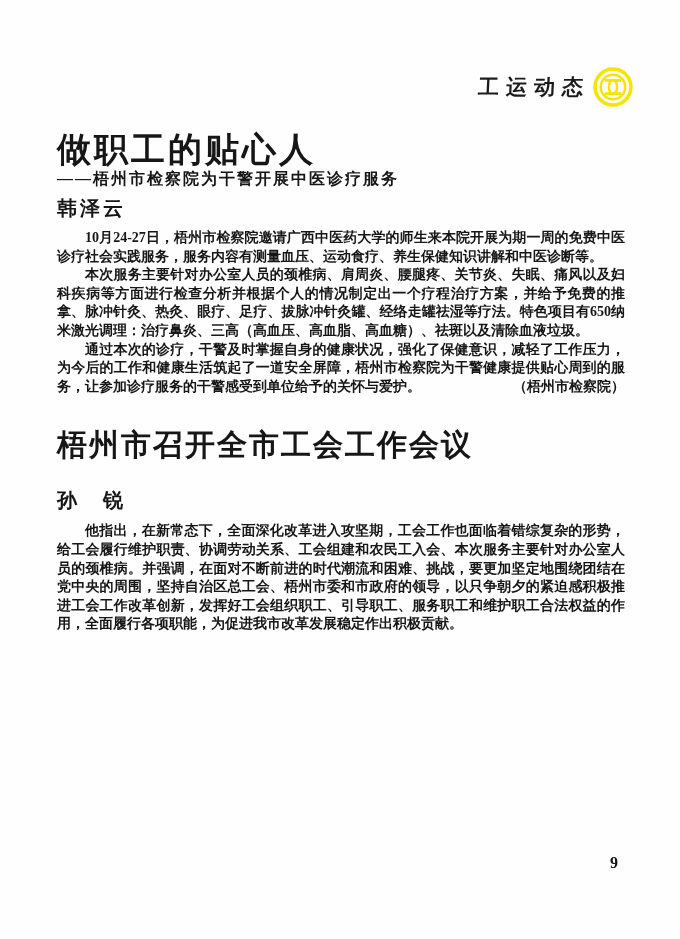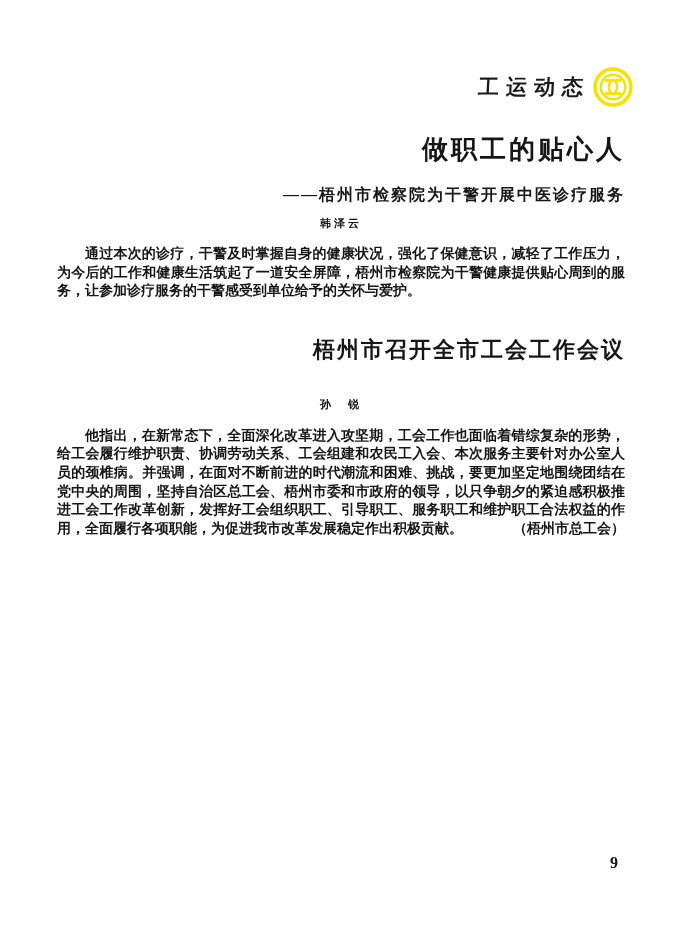--- a/index.html
+++ b/index.html
@@ -41,42 +41,41 @@
   }
   
   .content {
     position: absolute;
     top: 0;
     left: 57px;
     width: 568px;
   }
   .article-title-1 {
     margin: 131px 0 0 0;
-    text-align: right;
-    font-size: 26px;
+    text-align: left;
+    font-size: 34px;
     line-height: 38px;
     font-weight: bold;
     letter-spacing: 3px;
   }
   .article-subtitle {
-    margin-top: 16px;
-    text-align: right;
+    margin-top: 0;
+    text-align: left;
     font-size: 16px;
     line-height: 20px;
     font-weight: bold;
     letter-spacing: 2px;
   }
   .article-author {
     margin-top: 10px;
-    text-align: center;
-    font-size: 11px;
+    text-align: left;
+    font-size: 20px;
     line-height: 18px;
     font-weight: bold;
     letter-spacing: 3px;
-    font-family: Liberation Mono, monospace;
   }
   .article-body {
     margin-top: 12px;
   }
   .article-body p {
     margin: 0;
     font-size: 14px;
     line-height: 18.6px;
     font-weight: bold;
     text-align: justify;
@@ -86,22 +85,22 @@
   }
   .attribution {
     position: absolute;
     right: 0;
     bottom: 0;
     font-weight: bold;
     white-space: nowrap;
   }
   .article-title-2 {
     margin: 31px 0 0 0;
-    text-align: right;
-    font-size: 22px;
+    text-align: left;
+    font-size: 30px;
     line-height: 36px;
     font-weight: bold;
     letter-spacing: 2px;
   }
   .article-author-2 {
     margin-top: 28px;
   }
   .body-2 {
     margin-top: 13px;
   }
@@ -132,33 +131,35 @@
     </svg>
   </div>
 
   <div class="content">
 
     <div>
       <h1 class="article-title-1">做职工的贴心人</h1>
       <div class="article-subtitle">——梧州市检察院为干警开展中医诊疗服务</div>
       <div class="article-author">韩泽云</div>
       <div class="article-body">
+        <p>10月24-27日，梧州市检察院邀请广西中医药大学的师生来本院开展为期一周的免费中医诊疗社会实践服务，服务内容有测量血压、运动食疗、养生保健知识讲解和中医诊断等。</p>
+        <p>本次服务主要针对办公室人员的颈椎病、肩周炎、腰腿疼、关节炎、失眠、痛风以及妇科疾病等方面进行检查分析并根据个人的情况制定出一个疗程治疗方案，并给予免费的推拿、脉冲针灸、热灸、眼疗、足疗、拔脉冲针灸罐、经络走罐祛湿等疗法。特色项目有650纳米激光调理：治疗鼻炎、三高（高血压、高血脂、高血糖）、祛斑以及清除血液垃圾。</p>
         <p>
           <span>通过本次的诊疗，干警及时掌握自身的健康状况，强化了保健意识，减轻了工作压力，为今后的工作和健康生活筑起了一道安全屏障，梧州市检察院为干警健康提供贴心周到的服务，让参加诊疗服务的干警感受到单位给予的关怀与爱护。</span>
+          <span class="attribution">（梧州市检察院）</span>
         </p>
       </div>
     </div>
 
     <div>
       <h1 class="article-title-2">梧州市召开全市工会工作会议</h1>
       <div class="article-author article-author-2">孙　锐</div>
       <div class="article-body body-2">
         <p>
           <span>他指出，在新常态下，全面深化改革进入攻坚期，工会工作也面临着错综复杂的形势，给工会履行维护职责、协调劳动关系、工会组建和农民工入会、本次服务主要针对办公室人员的颈椎病。并强调，在面对不断前进的时代潮流和困难、挑战，要更加坚定地围绕团结在党中央的周围，坚持自治区总工会、梧州市委和市政府的领导，以只争朝夕的紧迫感积极推进工会工作改革创新，发挥好工会组织职工、引导职工、服务职工和维护职工合法权益的作用，全面履行各项职能，为促进我市改革发展稳定作出积极贡献。</span>
-          <span class="attribution">（梧州市总工会）</span>
         </p>
       </div>
     </div>
 
   </div>
 
   <div class="page-number">9</div>
 
 </div>
 

